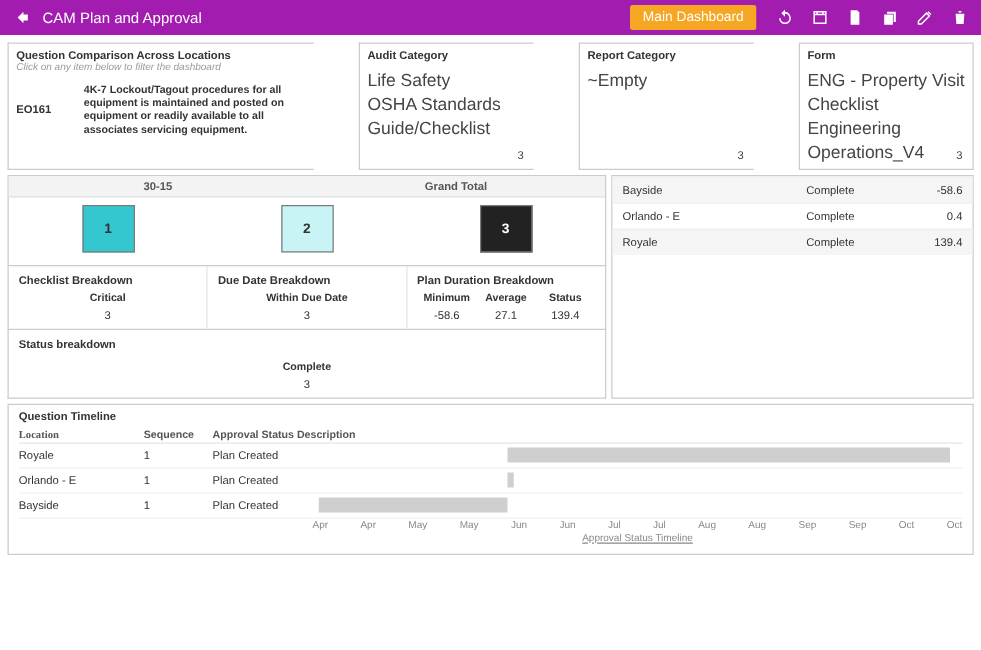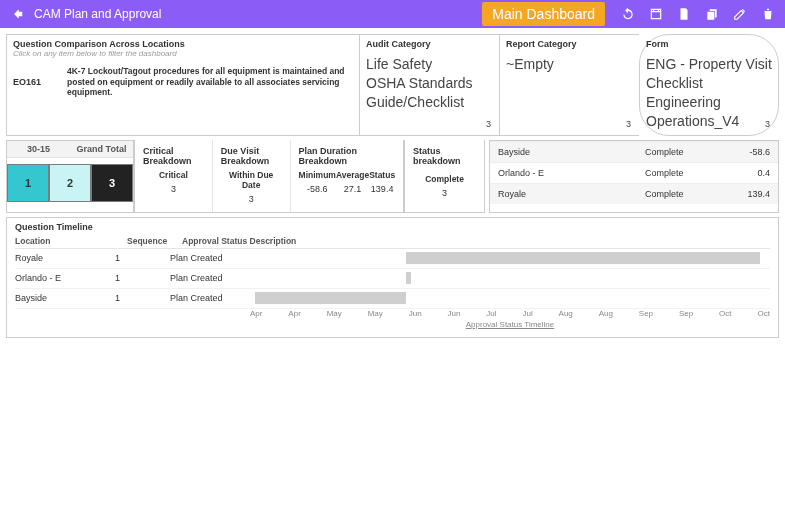--- a/index.html
+++ b/index.html
@@ -7,70 +7,70 @@
   body {
     font-family: Arial, Helvetica, sans-serif;
     font-size: 10px;
     color: #333;
     background: #fff;
     width: 785px;
     height: 520px;
     position: relative;
   }
   .header {
-    background: #8b5cf6;
+    background: #a21caf;
     color: #fff;
     height: 28px;
     display: flex;
     align-items: center;
     padding: 0 8px;
     gap: 6px;
   }
   .header-title { font-size: 12px; font-weight: 500; flex: 1; margin-left: 2px;}
   .icon-btn {
     width: 18px; height: 18px;
     display: inline-flex;
     align-items: center; justify-content: center;
     cursor: pointer;
   }
   .icon-btn svg { width: 14px; height: 14px; fill: #fff; }
   .main-dash-btn {
     background: #f5a623;
     color: #fff;
-    font-size: 14px;
+    font-size: 11px;
     padding: 4px 10px;
     border-radius: 2px;
     cursor: pointer;
     border: none;
   }
   .toolbar-right { display: flex; gap: 10px; align-items:center; margin-left: 8px;}
   .body-wrap { padding: 6px; }
   .panel {
     border: 1px solid #ccc;
     background: #fff;
     margin-bottom: 4px;
   }
-  .row1 { display:flex; }
+  .row1 { display:flex;gap:36px; }
   .row1 > .panel { margin-bottom:0; }
   .qc-panel { flex: 1; border-right:none; }
   .qc-head { padding: 4px 6px 2px; }
   .qc-title { font-size: 9px; font-weight: bold; }
   .qc-sub { font-size: 8px; color: #9a9a9a; font-style: italic; }
   .qc-body { display:flex; align-items:center; gap:14px; padding: 6px 6px 10px; }
   .qc-code { font-weight: bold; font-size: 9px; width: 40px; }
   .qc-text { font-size: 8.5px; font-weight: bold; line-height: 1.25; flex:1; }
   .cat-panel { width: 140px; border-right:none; padding: 4px 6px; position:relative;}
   .cat-panel-last { border-right:1px solid #ccc;}
   .cat-title { font-size:9px; font-weight:bold; margin-bottom:6px;}
   .cat-val { font-size:14px; color:#444; line-height:1.35; }
   .cat-count { position:absolute; bottom:6px; right:8px; font-size:9px; color:#444;}
-  .form-panel{ width:140px;border-radius:30px; }
+  .form-panel{ width:140px; }
 
   .row2 { display:flex; gap:4px; margin-top:4px;}
-  .left-col { flex: 1; display:flex; gap:0; }
+  .left-col { flex: 1; display:flex; flex-direction:column; gap:0; }
   .right-col { width: 290px; }
   .tiles-panel { border:1px solid #ccc; }
   .tile-headers { display:flex; background:#f3f3f3; border-bottom:1px solid #e2e2e2;}
   .tile-h { flex:1; text-align:center; padding:3px 0; font-size:9px; font-weight:bold; color:#555;}
   .tiles-row { display:flex; padding: 6px 0 10px;}
   .tile-cell{ flex:1; display:flex; justify-content:center;}
   .sq {
     width: 42px; height: 38px;
     display:flex; align-items:center; justify-content:center;
     border: 1px solid #7b7b7b;
@@ -101,21 +101,21 @@
   .loc-head .c3{ width:55px; text-align:right;}
   .loc-row{ display:flex; padding:5px 8px; font-size:9px; border-top:1px solid #eee;}
   .loc-row:nth-child(odd){ background:#f5f5f5;}
   .loc-row .c1{ flex:1;}
   .loc-row .c2{ width:70px;}
   .loc-row .c3{ width:55px; text-align:right;}
 
   .timeline-panel{ border:1px solid #ccc; margin-top:4px; padding:4px 8px 8px;}
   .tl-title{font-size:9px; font-weight:bold; margin-bottom:2px;}
   .tl-head{ display:flex; font-size:8.5px; font-weight:bold; color:#555; border-bottom:1px solid #e5e5e5; padding:2px 0;}
-  .tl-head .t1{ width:112px;}
+  .tl-head .t1{ width:100px;font-family:Liberation Serif, serif;}
   .tl-head .t2{ width:55px;}
   .tl-head .t3{ flex:1;}
   .tl-row{ display:flex; align-items:center; height:20px; font-size:9px; border-bottom:1px solid #f1f1f1;}
   .tl-row .t1{ width:100px;}
   .tl-row .t2{ width:55px;}
   .tl-row .t3{ width:80px;}
   .tl-row .t4{ flex:1; padding-left:4px; position:relative; height:12px;}
   .bar{ position:absolute; height:12px; background:#cfcfcf; top:0;}
   .axis-row{ display:flex; margin-top:0;}
   .axis-spacer{ width:235px;}
@@ -215,28 +215,28 @@
           <div class="tile-cell">
               <div class="sq sq2">2</div>
             </div>
           <div class="tile-cell">
               <div class="sq sq3">3</div>
             </div>
         </div>
       </div>
       <div class="breakdowns">
         <div class="bd">
-          <div class="bd-title">Critical Breakdown</div>
+          <div class="bd-title">Checklist Breakdown</div>
           <div class="bd-col">
             <div class="bd-col-label">Critical</div>
             <div class="bd-col-val">3</div>
           </div>
         </div>
         <div class="bd">
-          <div class="bd-title">Due Visit Breakdown</div>
+          <div class="bd-title">Due Date Breakdown</div>
           <div class="bd-col">
             <div class="bd-col-label">Within Due Date</div>
             <div class="bd-col-val">3</div>
           </div>
         </div>
         <div class="bd">
           <div class="bd-title">Plan Duration Breakdown</div>
           <div class="bd-sub-row">
             <div class="bd-col">
               <div class="bd-col-label">Minimum</div>

